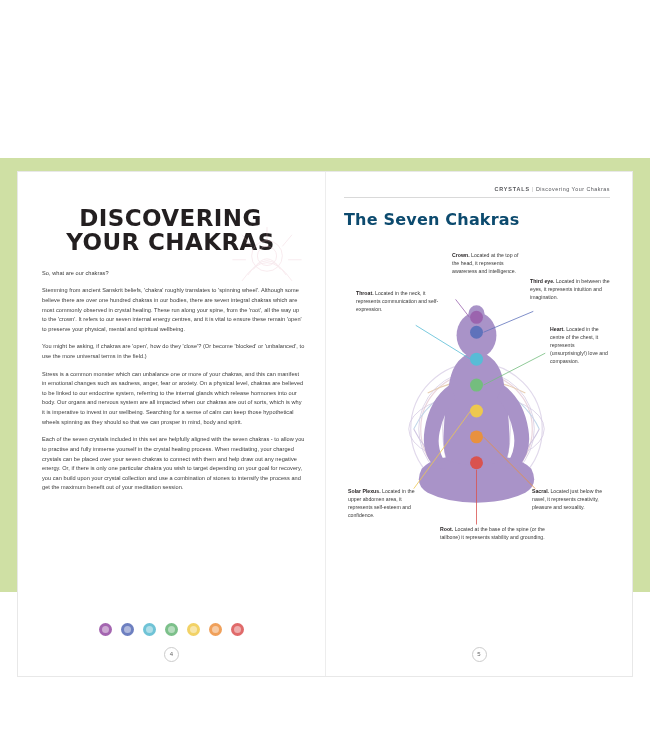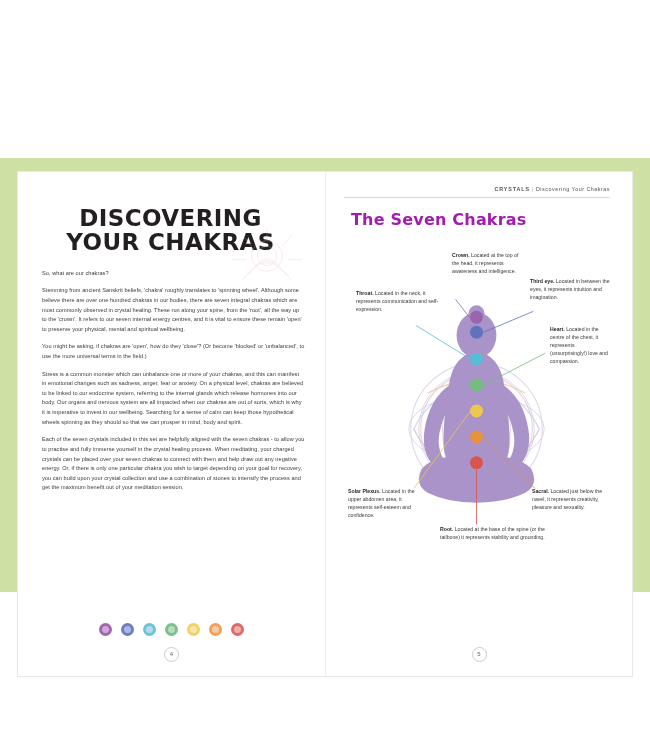--- a/index.html
+++ b/index.html
@@ -139,22 +139,22 @@
     letter-spacing: 0.9px;
   }
   .running-head .sep {
     color: #b5b5b5;
     padding: 0 2px;
   }
   h2.subtitle {
     font-family: "DejaVu Sans", sans-serif;
     font-weight: bold;
     font-size: 16px;
-    color: #a21caf;
-    margin: 0 0 4px 7px;
+    color: #0c4a6e;
+    margin: 0 0 4px 0;
     letter-spacing: 0.2px;
   }
   .diagram {
     position: relative;
     width: 100%;
     height: 340px;
   }
   .callout {
     position: absolute;
     font-size: 5.2px;

